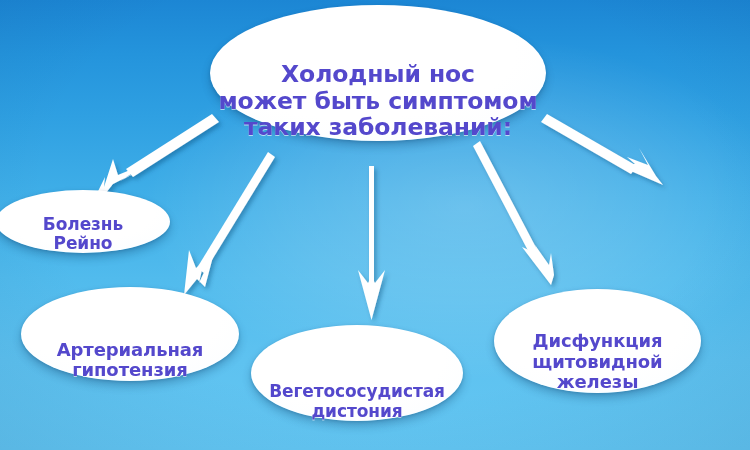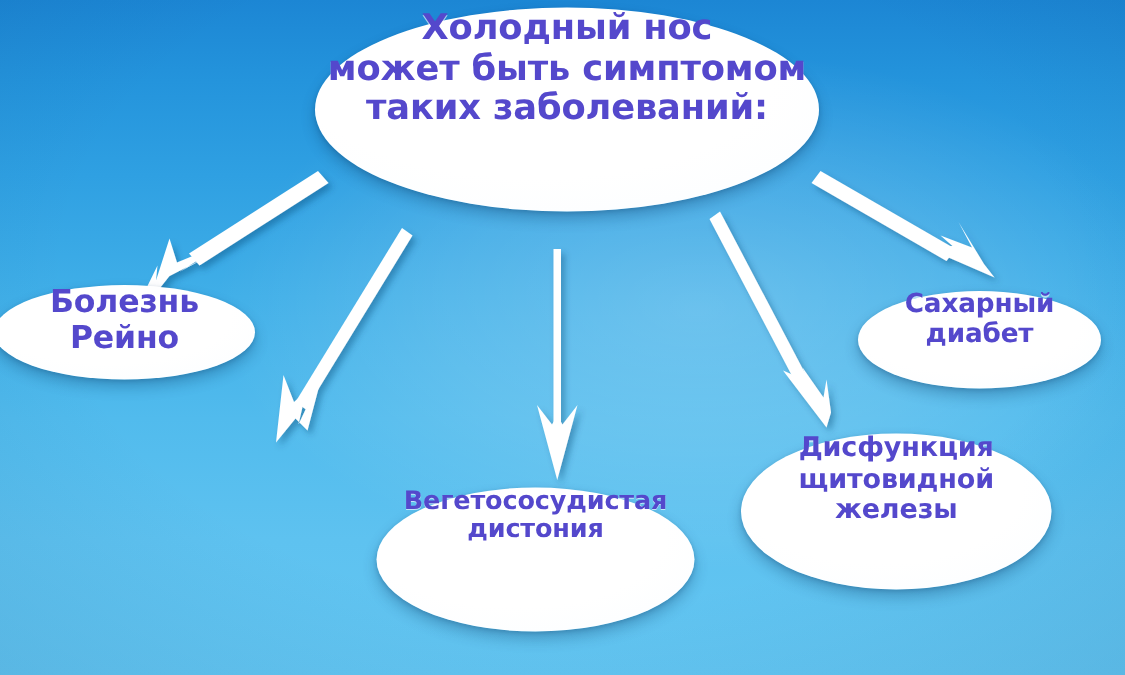--- a/index.html
+++ b/index.html
@@ -49,21 +49,21 @@
   .arrows {
     position: absolute;
     inset: 0;
     width: 750px;
     height: 450px;
   }
   
   .node {
     position: absolute;
     display: flex;
-    align-items: flex-start;
+    align-items: flex-end;
     justify-content: center;
     border-radius: 50%;
     background: radial-gradient(ellipse 80% 82% at 44% 36%,
                 #ffffff 0%, #ffffff 58%, #fdfeff 78%, #f4f9fd 100%);
     box-shadow: 0 5px 9px rgba(10,55,100,0.30),
                 0 1px 3px rgba(10,55,100,0.22);
     text-align: center;
     box-sizing: border-box;
   }
   .node .label {
@@ -74,21 +74,21 @@
     white-space: pre-line;
     text-shadow: 0 1px 0 rgba(255,255,255,0.6);
   }
 
   
   #node-title { left: 210px; top: 5px; width: 336px; height: 136px; }
   #node-title .label { font-size: 23.5px; line-height: 1.13; }
 
   
   #node-raynaud { left: -4px; top: 190px; width: 174px; height: 63px; }
-  #node-raynaud .label { font-size: 21px; line-height: 1.12; }
+  #node-raynaud .label { font-size: 17px; line-height: 1.12; }
 
   
   #node-hypotension { left: 21px; top: 287px; width: 218px; height: 94px; }
   #node-hypotension .label { font-size: 18px; line-height: 1.14; }
 
   
   #node-vsd { left: 251px; top: 325px; width: 212px; height: 96px; }
   #node-vsd .label { font-size: 17px; line-height: 1.14; }
 
   
@@ -191,30 +191,30 @@
     <span class="label">Холодный нос
 может быть симптомом
 таких заболеваний:</span>
   </div>
 
   <div class="node" id="node-raynaud">
     <span class="label">Болезнь
 Рейно</span>
   </div>
 
+  <div class="node" id="node-hypotension">
+    <span class="label">Артериальная
+гипотензия</span>
+  </div>
 
   <div class="node" id="node-thyroid">
     <span class="label">Дисфункция
 щитовидной
 железы</span>
   </div>
 
   <div class="node" id="node-vsd">
     <span class="label">Вегетососудистая
 дистония</span>
   </div>
 
-  <div class="node" id="node-diabetes">
-    <span class="label">Сахарный
-диабет</span>
-  </div>
 
 </div>
 
 </body></html>

